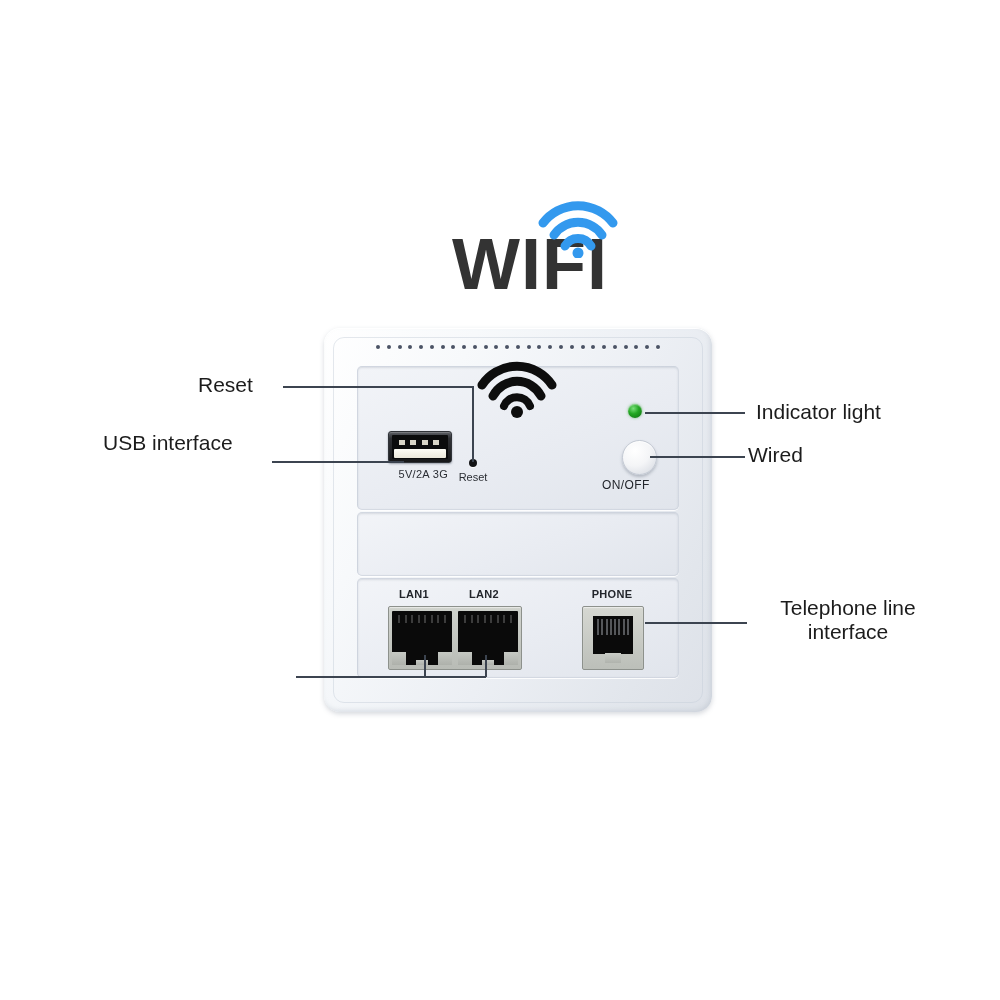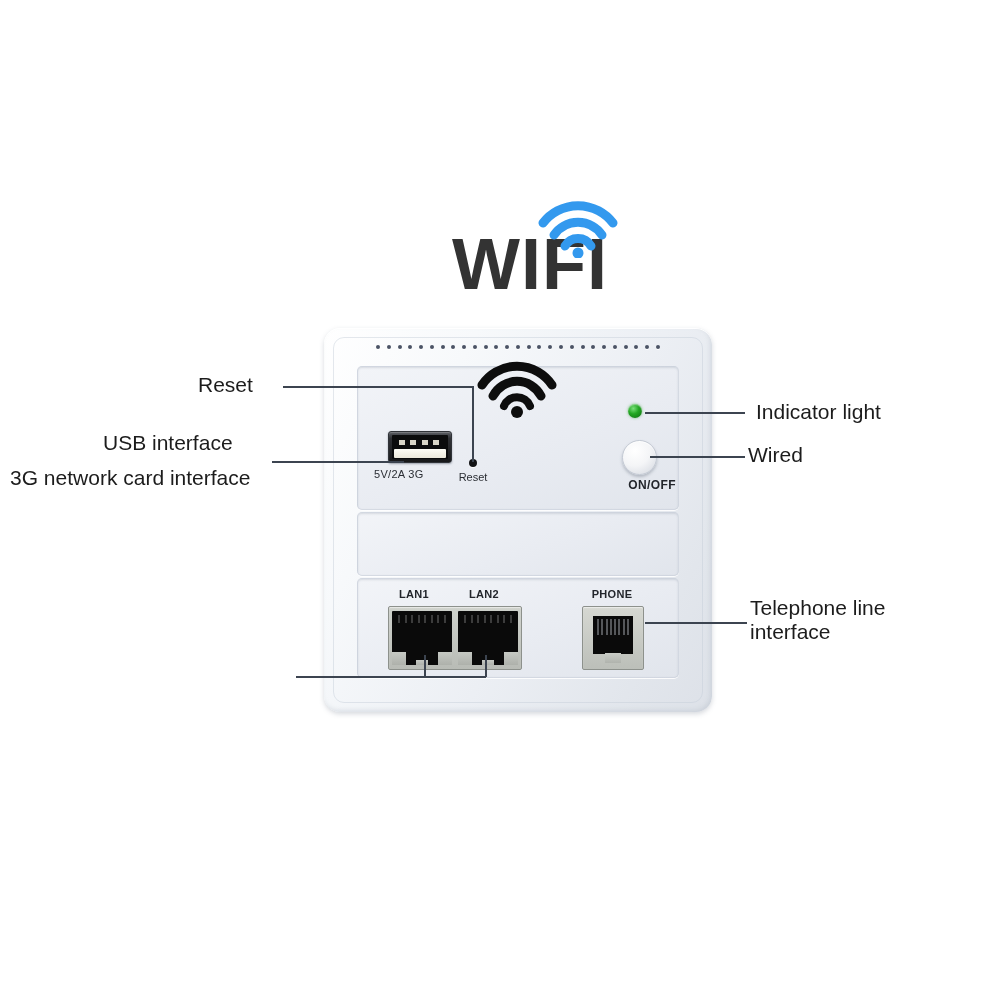--- a/index.html
+++ b/index.html
@@ -150,24 +150,24 @@
     justify-content: space-between;
   }
   #usb-port .usb-pins i {
     display: block;
     width: 6px;
     height: 5px;
     background: #d8d5c8;
   }
   #usb-label {
     position: absolute;
-    left: 50px;
+    left: 32px;
     top: 140px;
     width: 92px;
-    text-align: left;
+    text-align: right;
     font-size: 11px;
     color: #2b2e34;
     letter-spacing: 0.3px;
     white-space: nowrap;
   }
 
   
   #reset-pinhole {
     position: absolute;
     left: 145px;
@@ -212,23 +212,23 @@
     box-shadow:
       0 2px 3px rgba(120,128,142,0.45),
       inset 0 1px 1px rgba(255,255,255,0.95);
     border: 1px solid #c3c9d3;
   }
   #switch-label {
     position: absolute;
     left: 278px;
     top: 150px;
     width: 74px;
-    text-align: right;
+    text-align: left;
     font-size: 12px;
-    font-weight: bold;
+    font-weight: normal;
     color: #22252b;
     letter-spacing: 0.4px;
   }
 
   
   #lan-housing {
     position: absolute;
     left: 64px;
     top: 278px;
     width: 132px;
@@ -360,21 +360,21 @@
     color: #1c1c1c;
     line-height: 1.12;
     white-space: nowrap;
   }
   .callout.two-line { white-space: normal; }
   #label-reset         { left: 198px; top: 373px; }
   #label-usb           { left: 103px; top: 431px; }
   #label-3g            { left: 10px;  top: 466px; }
   #label-indicator     { left: 756px; top: 400px; }
   #label-switch        { left: 748px; top: 443px; }
-  #label-telephone     { left: 750px; top: 596px; width: 196px; }
+  #label-telephone     { left: 750px; top: 596px; width: 196px; text-align: center; }
   #label-wired         { left: 8px;   top: 661px; }
 
   
   .leader {
     position: absolute;
     background: #3c4450;
   }
   .leader.h { height: 2px; }
   .leader.v { width: 2px; }
   #leader-reset-h      { left: 283px; top: 386px; width: 190px; }
@@ -527,18 +527,17 @@
   <div class="leader h" id="leader-usb-h"></div>
   <div class="leader h" id="leader-indicator-h"></div>
   <div class="leader h" id="leader-switch-h"></div>
   <div class="leader h" id="leader-phone-h"></div>
   <div class="leader h" id="leader-wired-h"></div>
   <div class="leader v" id="leader-wired-v1"></div>
   <div class="leader v" id="leader-wired-v2"></div>
 
   <div class="callout" id="label-reset">Reset</div>
   <div class="callout" id="label-usb">USB interface</div>
-  <div class="callout" id="label-3g">3G network card interface</div>
   <div class="callout" id="label-indicator">Indicator light</div>
   <div class="callout" id="label-switch">Wired</div>
   <div class="callout two-line" id="label-telephone">Telephone line interface</div>
 
 </div>
 
 </body></html>

